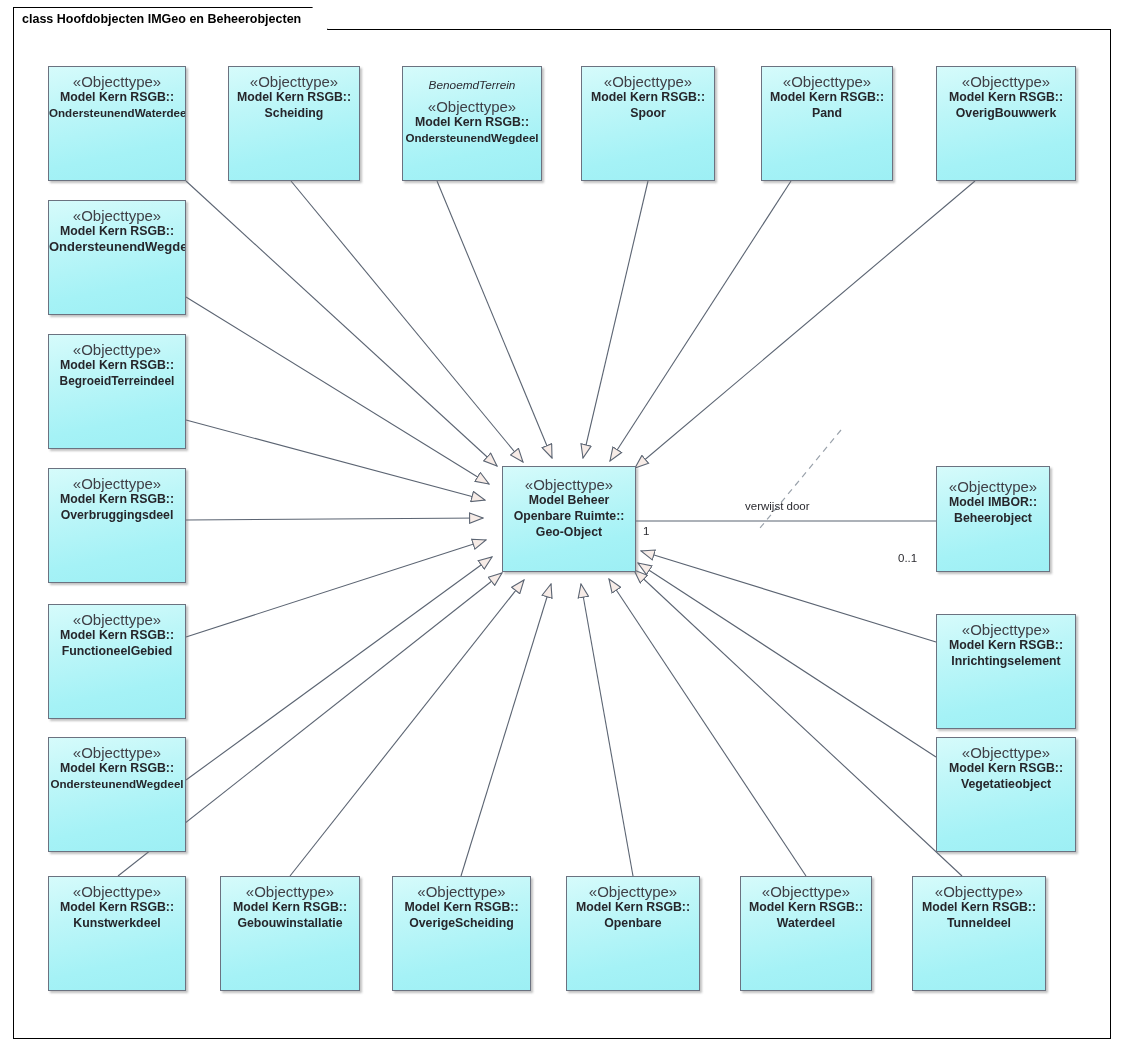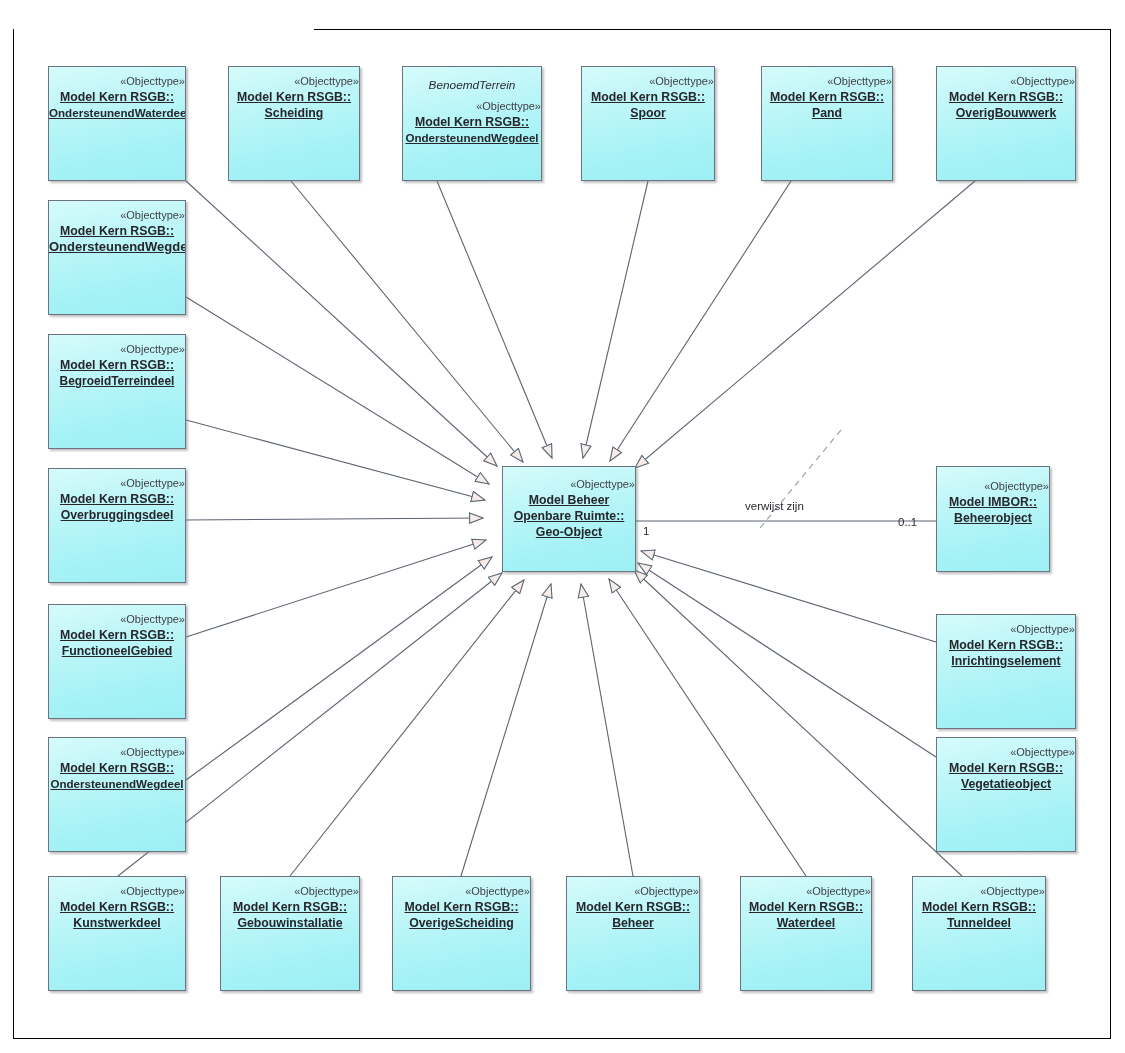--- a/index.html
+++ b/index.html
@@ -54,34 +54,32 @@
     border:1px solid #6b7280;
     background:linear-gradient(168deg,#d6fbfb 0%,#bdf6f8 34%,#a5f2f6 72%,#9deff4 100%);
     box-shadow:2px 2px 2px rgba(120,120,120,0.45);
     text-align:center;
     padding-top:7px;
     z-index:3;
     overflow:hidden;
   }
   .cls .stereo{
     display:block;
-    font-size:11px;
+    font-size:15px;
     color:#3f3f46;
     line-height:15px;
     white-space:nowrap;
-    text-align:right;
   }
   .cls .nm{
     display:block;
     font-size:12.3px;
     font-weight:bold;
     color:#26262b;
     line-height:16px;
     white-space:nowrap;
-    text-decoration:underline;
   }
   .cls .supertype{
     display:block;
     font-size:11.8px;
     font-style:italic;
     color:#2c2c33;
     line-height:16px;
     white-space:nowrap;
     margin-bottom:6px;
   }
@@ -120,20 +118,23 @@
     white-space:nowrap;
     z-index:4;
   }
 </style>
 </head>
 <body>
 
 <div id="canvas">
 
   <div id="frame"></div>
+  <div id="title-tab">
+    <span>class Hoofdobjecten IMGeo en Beheerobjecten</span>
+  </div>
   <div id="title-cover" style="width:300px;"></div>
 
   <svg id="wires" viewBox="0 0 1125 1053" xmlns="http://www.w3.org/2000/svg">
     <defs>
       <marker id="gen" markerWidth="15" markerHeight="12" refX="14" refY="6" orient="auto" markerUnits="userSpaceOnUse">
         <path d="M0.6,0.8 L14,6 L0.6,11.2 Z" fill="#f7ece7" stroke="#5b6472" stroke-width="1.1" stroke-linejoin="miter"></path>
       </marker>
     </defs>
     <g stroke="#5b6472" stroke-width="1.1" fill="none" marker-end="url(#gen)">
 
@@ -172,23 +173,23 @@
     <span class="nm">Openbare Ruimte::</span>
     <span class="nm">Geo-Object</span>
   </div>
 
   <div class="cls" style="left:936px;top:466px;width:114px;height:106px;padding-top:12px;">
     <span class="stereo">«Objecttype»</span>
     <span class="nm">Model IMBOR::</span>
     <span class="nm">Beheerobject</span>
   </div>
 
-  <span class="lbl" style="left:745px;top:500px;">verwijst zijn</span>
+  <span class="lbl" style="left:745px;top:500px;">verwijst door</span>
   <span class="lbl" style="left:643px;top:525px;">1</span>
-  <span class="lbl" style="left:898px;top:516px;">0..1</span>
+  <span class="lbl" style="left:898px;top:552px;">0..1</span>
 
 
   <div class="cls" style="left:48px;top:66px;width:138px;height:115px;">
     <span class="stereo">«Objecttype»</span>
     <span class="nm">Model Kern RSGB::</span>
     <span class="nm" style="font-size:11.6px;">OndersteunendWaterdeel</span>
   </div>
 
   <div class="cls" style="left:228px;top:66px;width:132px;height:115px;">
     <span class="stereo">«Objecttype»</span>
@@ -265,21 +266,21 @@
 
   <div class="cls" style="left:392px;top:876px;width:139px;height:115px;">
     <span class="stereo">«Objecttype»</span>
     <span class="nm">Model Kern RSGB::</span>
     <span class="nm">OverigeScheiding</span>
   </div>
 
   <div class="cls" style="left:566px;top:876px;width:134px;height:115px;">
     <span class="stereo">«Objecttype»</span>
     <span class="nm">Model Kern RSGB::</span>
-    <span class="nm">Beheer</span>
+    <span class="nm">Openbare</span>
   </div>
 
   <div class="cls" style="left:740px;top:876px;width:132px;height:115px;">
     <span class="stereo">«Objecttype»</span>
     <span class="nm">Model Kern RSGB::</span>
     <span class="nm">Waterdeel</span>
   </div>
 
   <div class="cls" style="left:912px;top:876px;width:134px;height:115px;">
     <span class="stereo">«Objecttype»</span>

